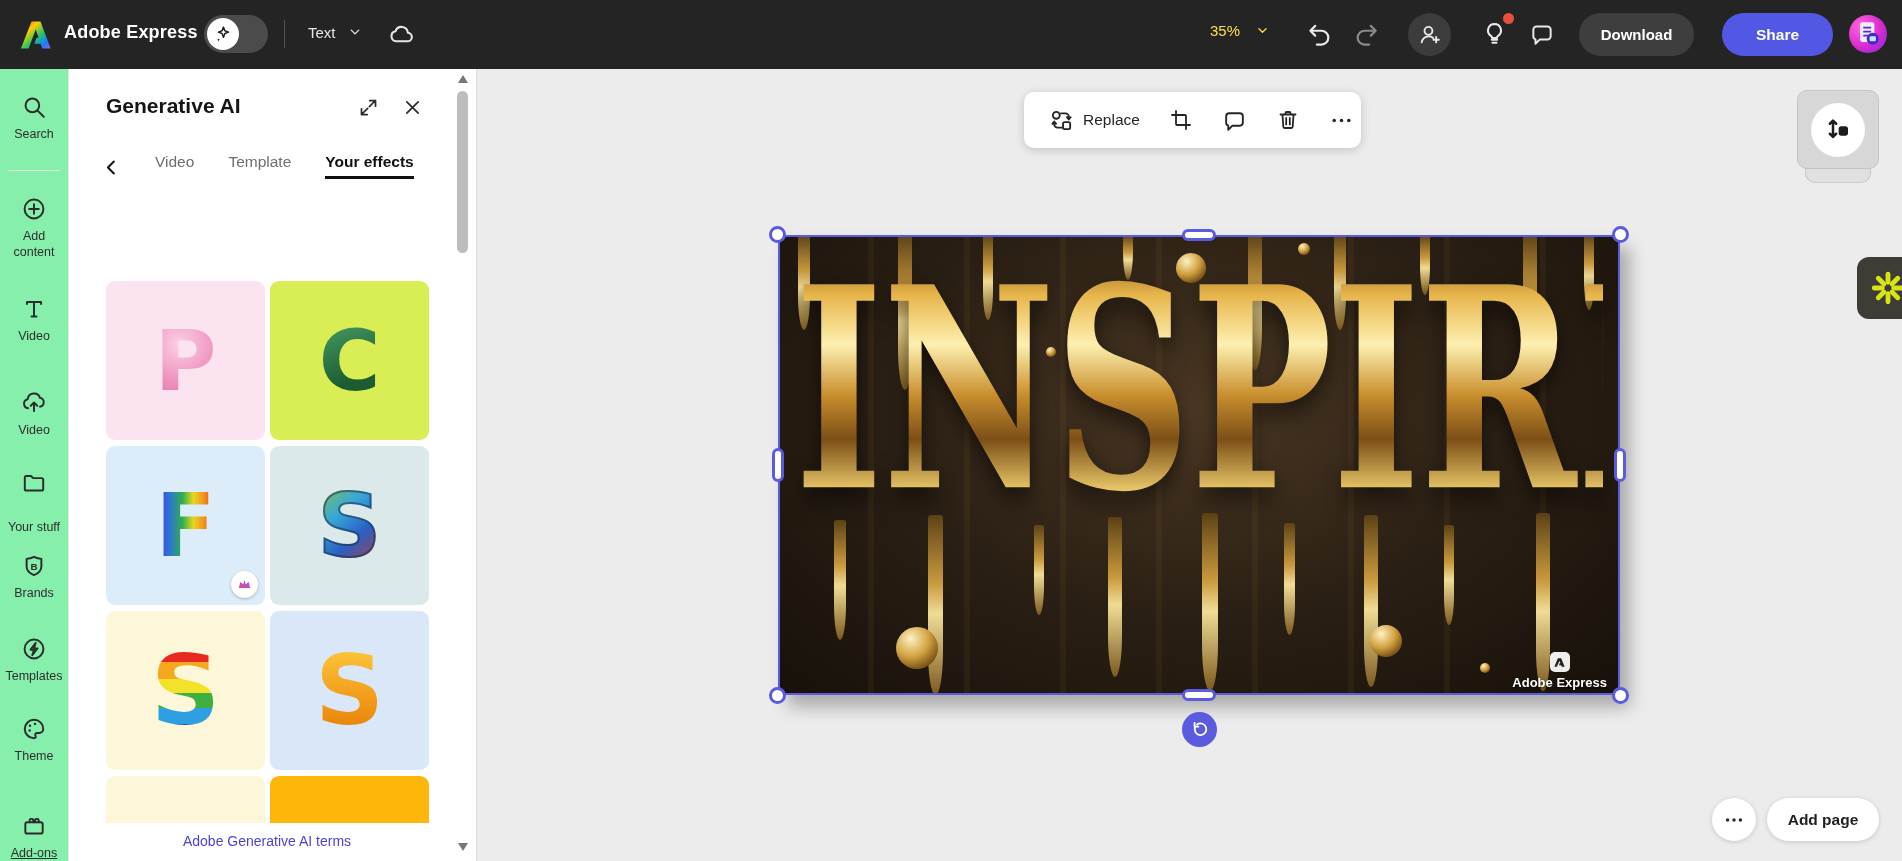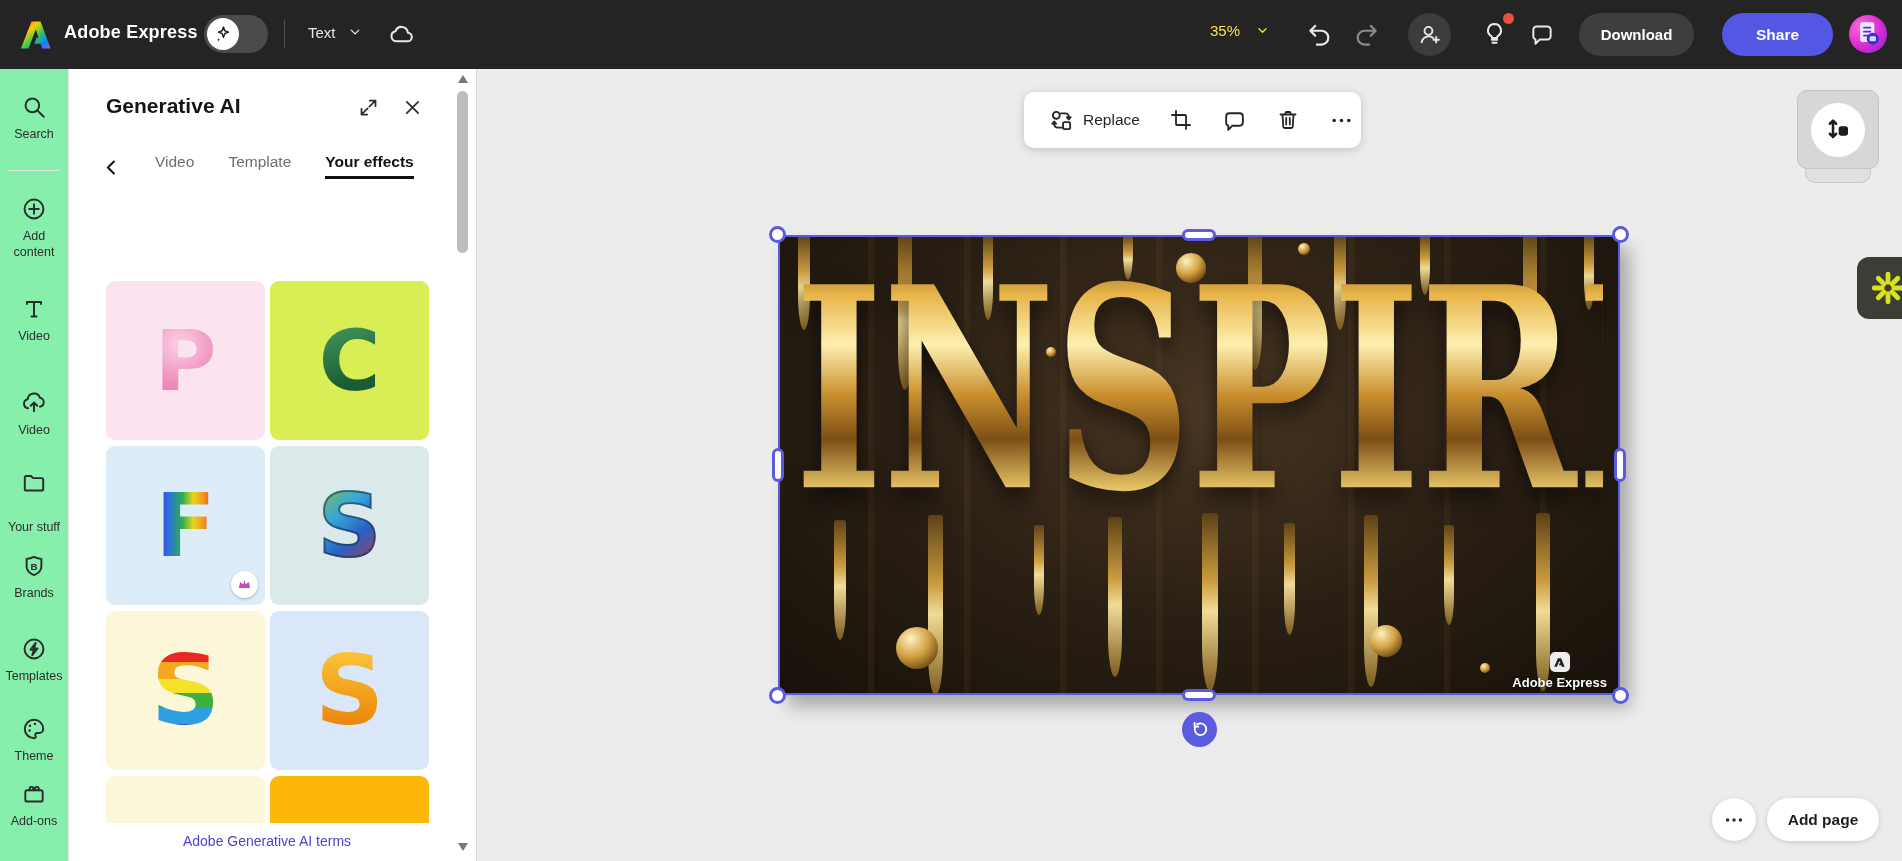--- a/index.html
+++ b/index.html
@@ -264,21 +264,21 @@
       </div>
       <div class="sb-item" style="top: 647px;">
         <svg class="ico" width="26" height="26" viewBox="0 0 24 24">
           <path d="M12 3.5 a8.5 8.5 0 1 0 0 17 c1.5 0 2-1 1.4-2 -.8-1.4 0-2.8 1.6-2.8 h1.8 c2 0 3.7-1.6 3.7-3.7 C20.5 7 16.7 3.5 12 3.5 Z"></path>
           <circle cx="8.3" cy="9" r="1.1" fill="currentColor" stroke="none"></circle>
           <circle cx="12.9" cy="7.3" r="1.1" fill="currentColor" stroke="none"></circle>
           <circle cx="8" cy="13.4" r="1.1" fill="currentColor" stroke="none"></circle>
         </svg>
         <span class="lbl">Theme</span>
       </div>
-      <div class="sb-item" style="top: 712px;">
+      <div class="sb-item" style="top: 744px; text-decoration: underline;">
         <svg class="ico" width="26" height="26" viewBox="0 0 24 24">
           <rect x="4" y="8.6" width="16" height="10.4" rx="1.8"></rect>
           <path d="M8 8.6 V6.6 a1.2 1.2 0 0 1 1.2-1.2 h.9 a1.2 1.2 0 0 1 1.2 1.2 v2 M13 8.6 v-2 a1.2 1.2 0 0 1 1.2-1.2 h.9 a1.2 1.2 0 0 1 1.2 1.2 v2"></path>
         </svg>
         <span class="lbl">Add-ons</span>
       </div>
     </div>
 
   <div class="panel">
     <div class="panel-title">Generative AI</div>

